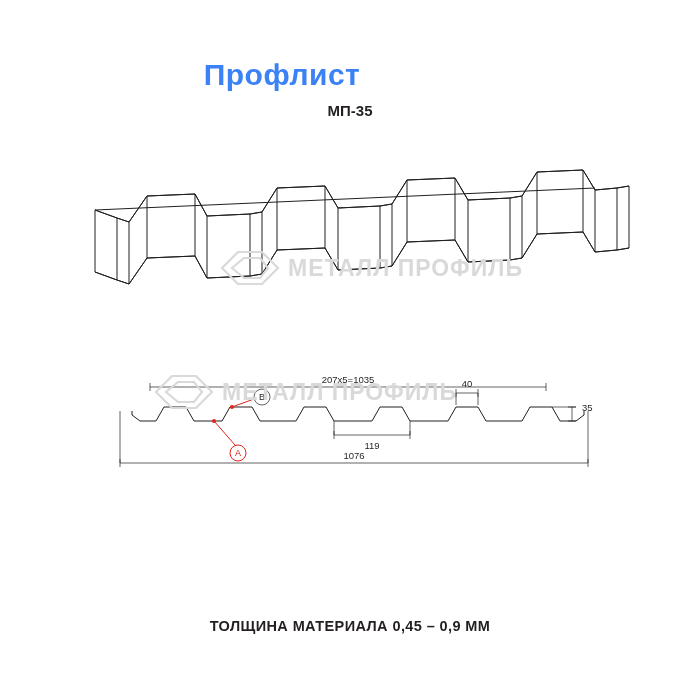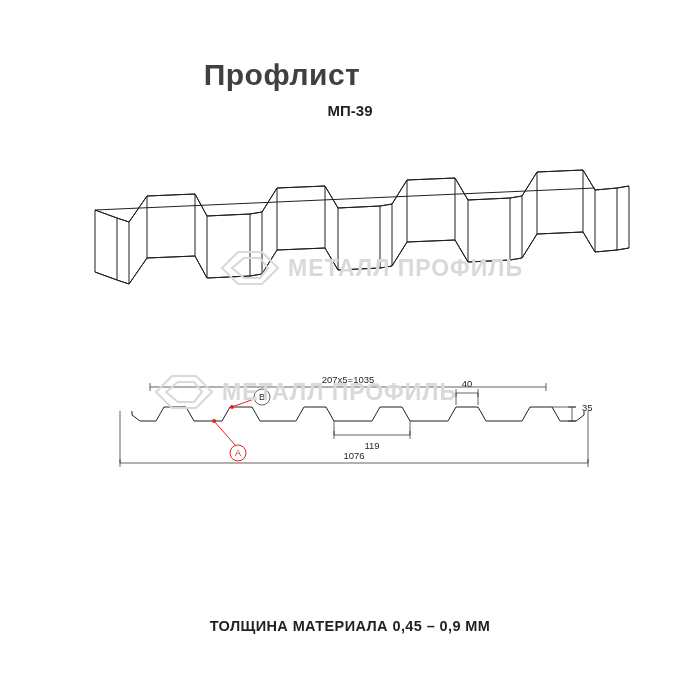--- a/index.html
+++ b/index.html
@@ -22,21 +22,21 @@
   }
   .title {
     position: absolute;
     top: 58px;
     left: 0;
     width: 564px;
     text-align: center;
     font-size: 30px;
     font-weight: bold;
     letter-spacing: 0.5px;
-    color: #404040;
+    color: #3b82f6;
   }
   .subtitle {
     position: absolute;
     top: 102px;
     left: 0;
     width: 700px;
     text-align: center;
     font-size: 15px;
     font-weight: bold;
     color: #231f20;
@@ -92,21 +92,21 @@
   .btxt { fill: #231f20; font-family: "Liberation Sans", sans-serif; font-size: 9px; }
   .wmtxt { fill: #d9d9d9; font-family: "Liberation Sans", sans-serif; font-size: 23px; font-weight: bold; letter-spacing: 1px; }
   .wmshape { fill: none; stroke: #d9d9d9; stroke-width: 2.2; }
 </style>
 </head>
 <body>
 
 <div class="page">
 
   <div class="title">Профлист</div>
-  <div class="subtitle">МП-39</div>
+  <div class="subtitle">МП-35</div>
 
   <div class="iso-wrap">
     <svg width="590" height="150" viewBox="0 0 590 150">
       <g>
 
         <path class="ln" d="M 40,50 L 540,28"></path>
 
         <path class="ln" d="M 40,50 L 40,112 L 62,120 L 62,58"></path>
         <path class="ln" d="M 62,58 L 40,50"></path>
         <path class="ln" d="M 62,120 L 74,124 L 74,62"></path>

